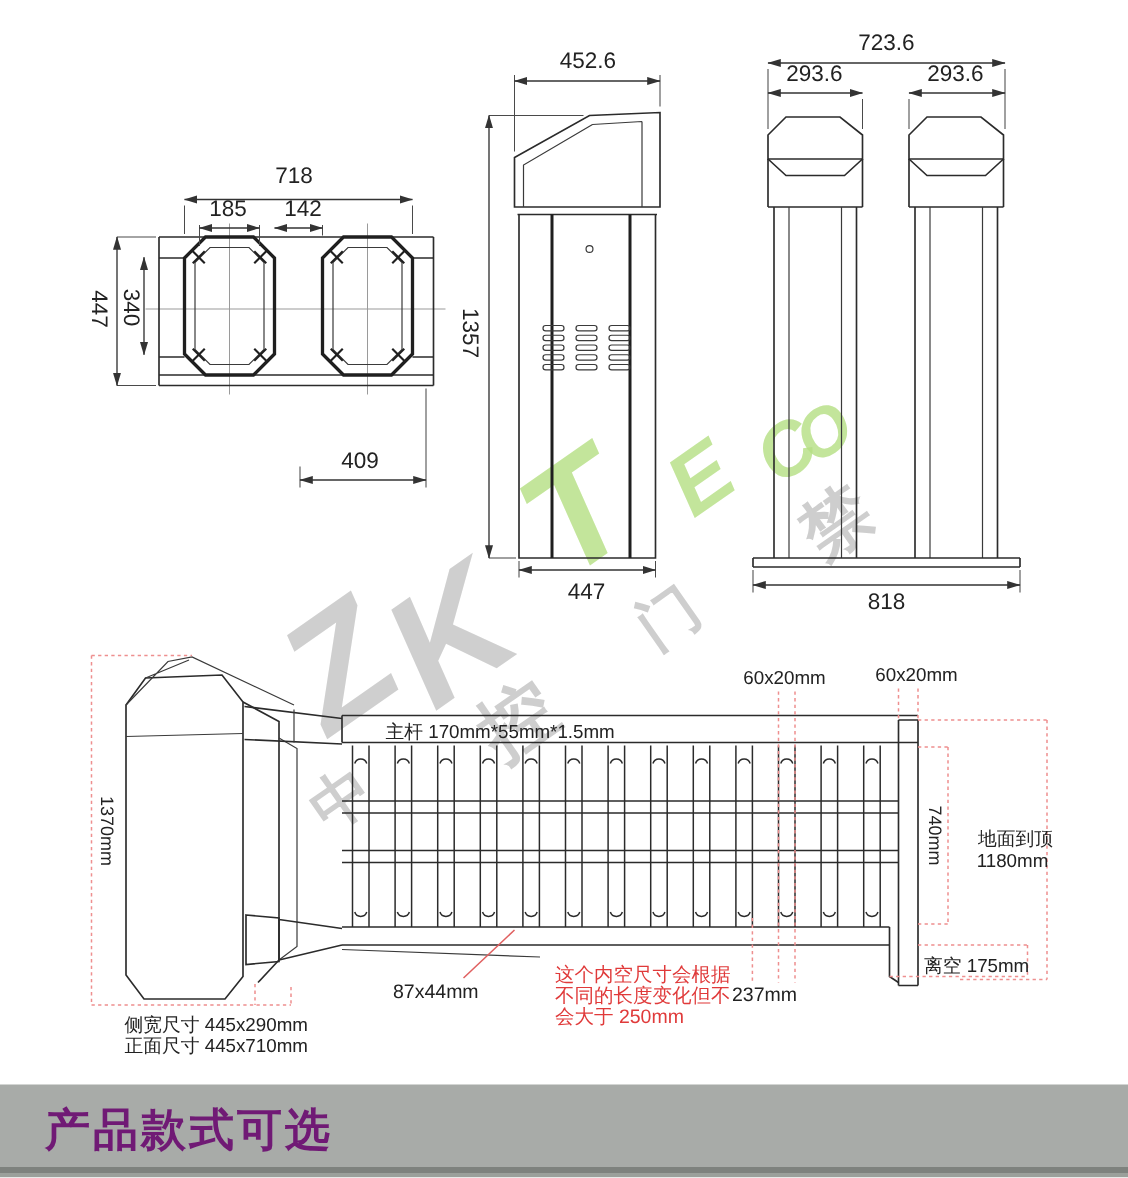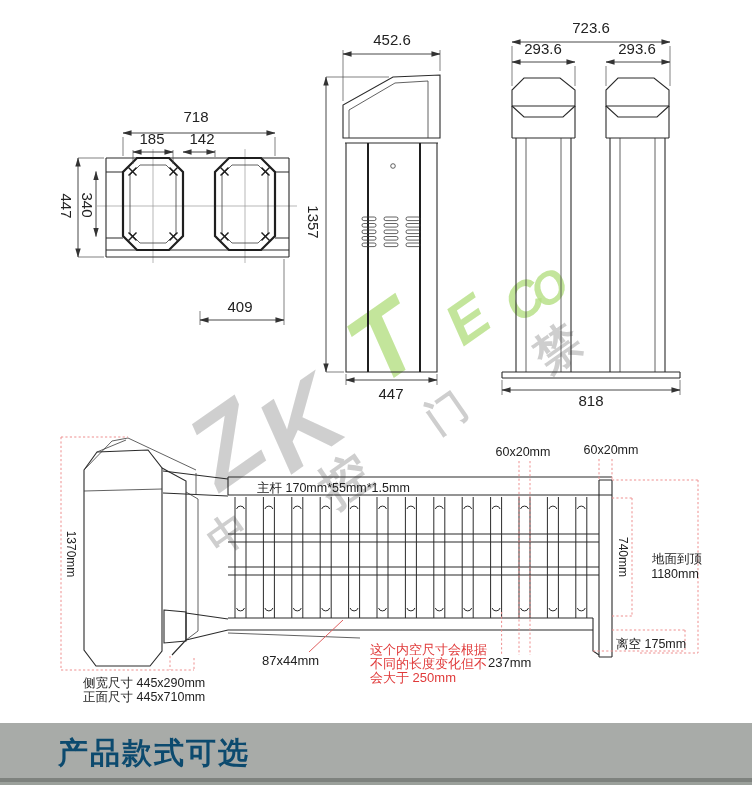--- a/index.html
+++ b/index.html
@@ -24,22 +24,22 @@
   .stc{font-size:12.5px;text-anchor:middle;}
   .svt{font-size:12px;text-anchor:middle;dominant-baseline:central;}
   .red{fill:#e03a3a;font-size:13px;}
   .blk{fill:#222222;font-size:13px;}
   
   .wmg{fill:#a9a9a9;opacity:0.55;font-weight:bold;font-style:italic;text-anchor:middle;dominant-baseline:central;}
   .wmgr{fill:#b5df83;opacity:0.8;font-weight:bold;font-style:italic;text-anchor:middle;dominant-baseline:central;}
   .wmc{fill:#9e9e9e;opacity:0.5;font-weight:bold;text-anchor:middle;dominant-baseline:central;}
   
   .banner{position:absolute;left:0;top:723px;width:752px;height:62px;background:#a8aba8;}
-  .banner-title{position:absolute;left:30px;top:10px;color:#0c4a6e;font-size:30px;font-weight:bold;
-                letter-spacing:2px;font-family:"Liberation Sans","DejaVu Sans",sans-serif;margin-left:28px;}
+  .banner-title{position:absolute;left:30px;top:10px;color:#701a75;font-size:30px;font-weight:bold;
+                letter-spacing:2px;font-family:"Liberation Sans","DejaVu Sans",sans-serif;}
   .banner-strip1{position:absolute;left:0;bottom:3px;width:100%;height:4px;background:#7e827e;}
   .banner-strip2{position:absolute;left:0;bottom:0;width:100%;height:3px;background:#9ba09b;}
 </style>
 </head>
 <body>
 
 <div class="page">
 
 <svg width="752" height="723" viewBox="0 0 752 723">
   <defs>

